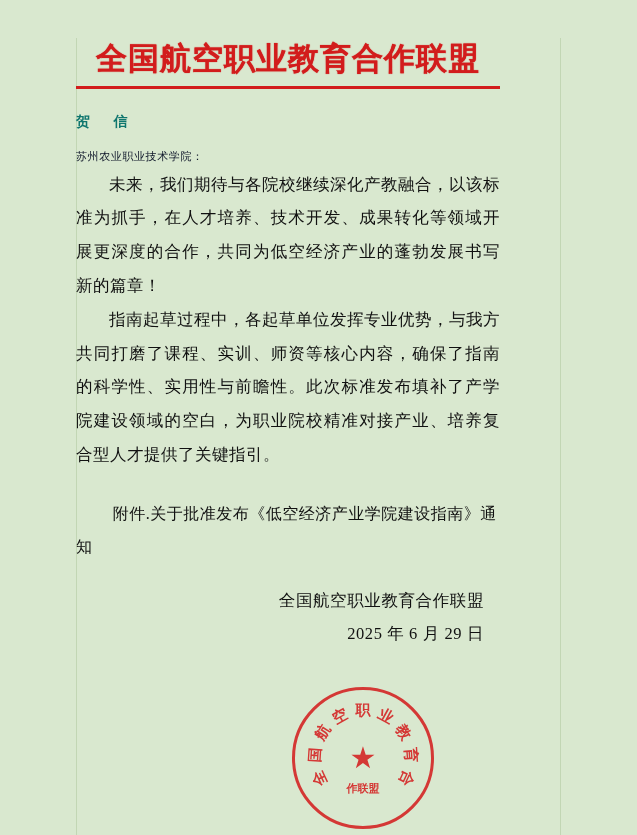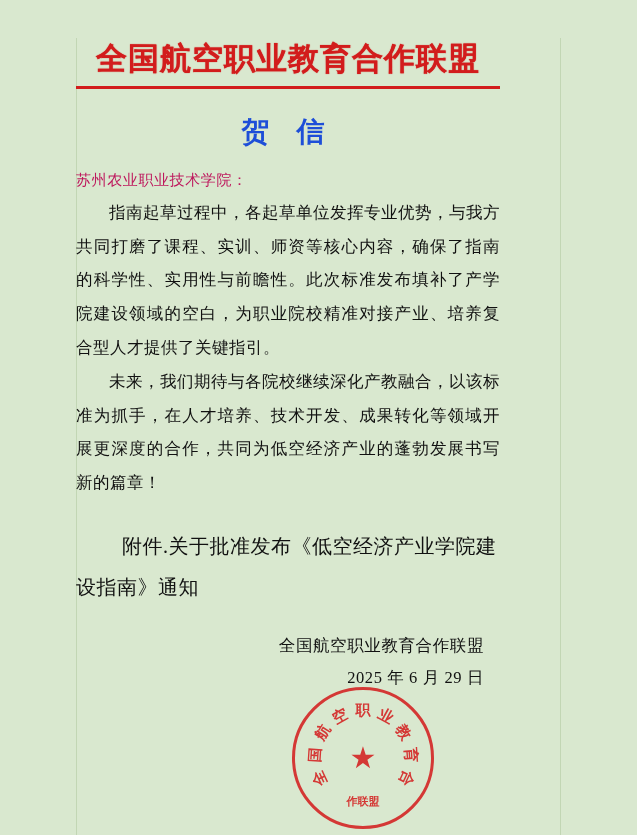--- a/index.html
+++ b/index.html
@@ -57,48 +57,47 @@
     margin-top: 38px;
     margin-bottom: 6px;
     text-shadow: 0 0 1px #d21c1c;
   }
   .title-rule {
     height: 3px;
     background: #d21c1c;
     margin: 4px 0 0 0;
   }
   .sub-title {
-    text-align: center;
-    font-size: 28px;
+    font-size: 14px;
     font-weight: bold;
     letter-spacing: 10px;
-    color: #1d4ed8;
+    color: #0f766e;
     margin-top: 24px;
     margin-bottom: 14px;
     font-family: "Liberation Serif", serif;
   }
   .salutation {
-    font-size: 15px;
-    color: #be185d;
+    font-size: 11px;
+    color: #0f172a;
     line-height: 2.05;
     margin: 6px 0 0 0;
     letter-spacing: 0.6px;
   }
   p.body-para {
     font-size: 16.5px;
     color: #111;
     line-height: 2.05;
     margin: 0;
     text-align: justify;
     text-justify: inter-ideograph;
     text-indent: 2em;
     letter-spacing: 0.5px;
   }
   .attachment {
-    font-size: 20px;
+    font-size: 16px;
     color: #111;
     line-height: 2.05;
     margin-top: 26px;
     text-indent: 2.3em;
     letter-spacing: 0.5px;
   }
   .sign-block {
     margin-top: 22px;
     text-align: right;
     padding-right: 16px;
@@ -151,21 +150,21 @@
   .seal-text span i {
     position: absolute;
     display: block;
     transform: translate(-50%, -57px);
     font-style: normal;
     white-space: nowrap;
   }
   .seal-bottom {
     position: absolute;
     left: 50%;
-    bottom: 17px;
+    bottom: 30px;
     transform: translateX(-50%);
     color: #d42020;
     font-family: "DejaVu Sans", sans-serif;
     font-weight: bold;
     font-size: 11px;
     white-space: nowrap;
   }
 </style>
 </head>
 <body>
@@ -174,22 +173,22 @@
 
   <div class="content">
 
     <div class="doc-title">全国航空职业教育合作联盟</div>
     <div class="title-rule"></div>
 
     <div class="sub-title">贺 信</div>
 
     <div class="salutation">苏州农业职业技术学院：</div>
 
+    <p class="body-para">未来，我们期待与各院校继续深化产教融合，以该标准为抓手，在人才培养、技术开发、成果转化等领域开展更深度的合作，共同为低空经济产业的蓬勃发展书写新的篇章！</p>
     <p class="body-para">指南起草过程中，各起草单位发挥专业优势，与我方共同打磨了课程、实训、师资等核心内容，确保了指南的科学性、实用性与前瞻性。此次标准发布填补了产学院建设领域的空白，为职业院校精准对接产业、培养复合型人才提供了关键指引。</p>
-    <p class="body-para">未来，我们期待与各院校继续深化产教融合，以该标准为抓手，在人才培养、技术开发、成果转化等领域开展更深度的合作，共同为低空经济产业的蓬勃发展书写新的篇章！</p>
 
     <div class="attachment">附件.关于批准发布《低空经济产业学院建设指南》通知</div>
 
     <div class="sign-block">
       <div class="sign-org">全国航空职业教育合作联盟</div>
       <div class="sign-date">2025 年 6 月 29 日</div>
     </div>
 
   </div>
 

